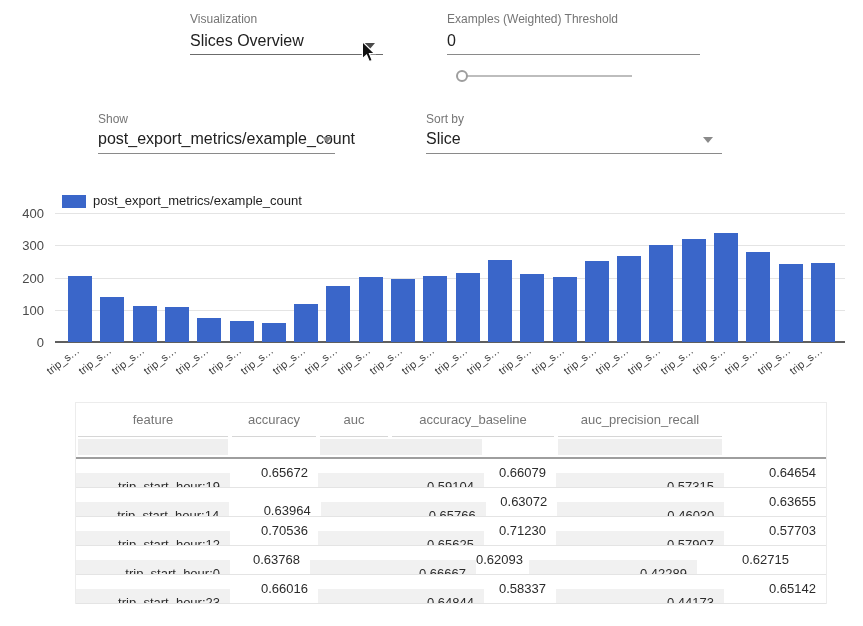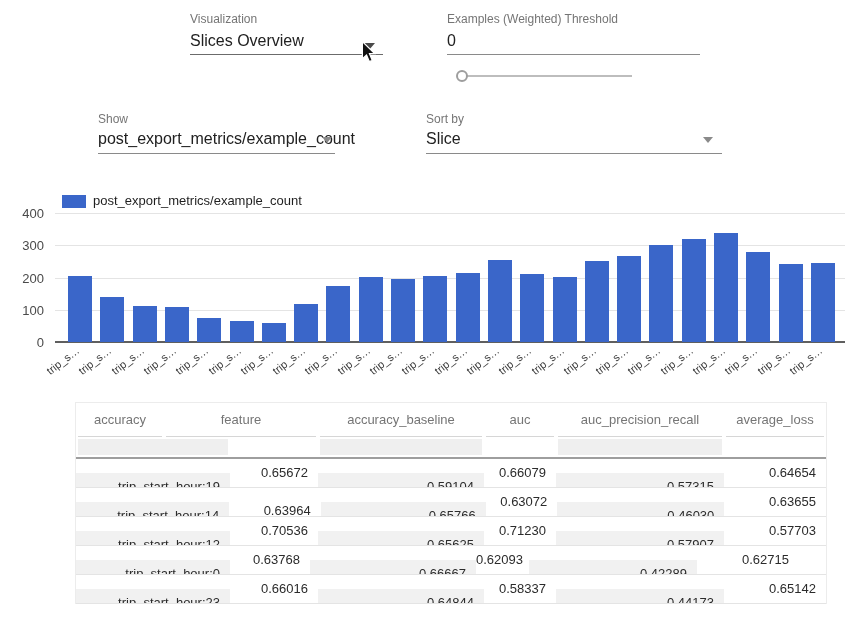--- a/index.html
+++ b/index.html
@@ -143,26 +143,25 @@
       <div class="xtick" style="left: 631.7px; top: 154px;">trip_s…</div>
       <div class="xtick" style="left: 664px; top: 154px;">trip_s…</div>
       <div class="xtick" style="left: 696.3px; top: 154px;">trip_s…</div>
       <div class="xtick" style="left: 728.6px; top: 154px;">trip_s…</div>
       <div class="xtick" style="left: 760.9px; top: 154px;">trip_s…</div>
     </div>
 </div>
 
 <div id="mtable" class="abs">
   <div class="trow hrow" id="thead">
+      <div class="hcell" style="width: 150px;">feature</div>
       <div class="hcell" style="width: 84px;">accuracy</div>
-      <div class="hcell" style="width: 150px;">feature</div>
+      <div class="hcell" style="width: 68px;">auc</div>
       <div class="hcell" style="width: 162px;">accuracy_baseline</div>
-      <div class="hcell" style="width: 68px;">auc</div>
       <div class="hcell" style="width: 164px;">auc_precision_recall</div>
-      <div class="hcell" style="width: 98px;">average_loss</div>
     </div>
   <div class="trow frow" id="tfilter">
       <div class="fcell shade" style="width: 150px;"></div>
       <div class="fcell" style="width: 84px;"></div>
       <div class="fcell shade" style="width: 162px;"></div>
       <div class="fcell" style="width: 68px;"></div>
       <div class="fcell shade" style="width: 164px;"></div>
       <div class="fcell" style="width: 98px;"></div>
     </div>
   <div class="sep"></div>

